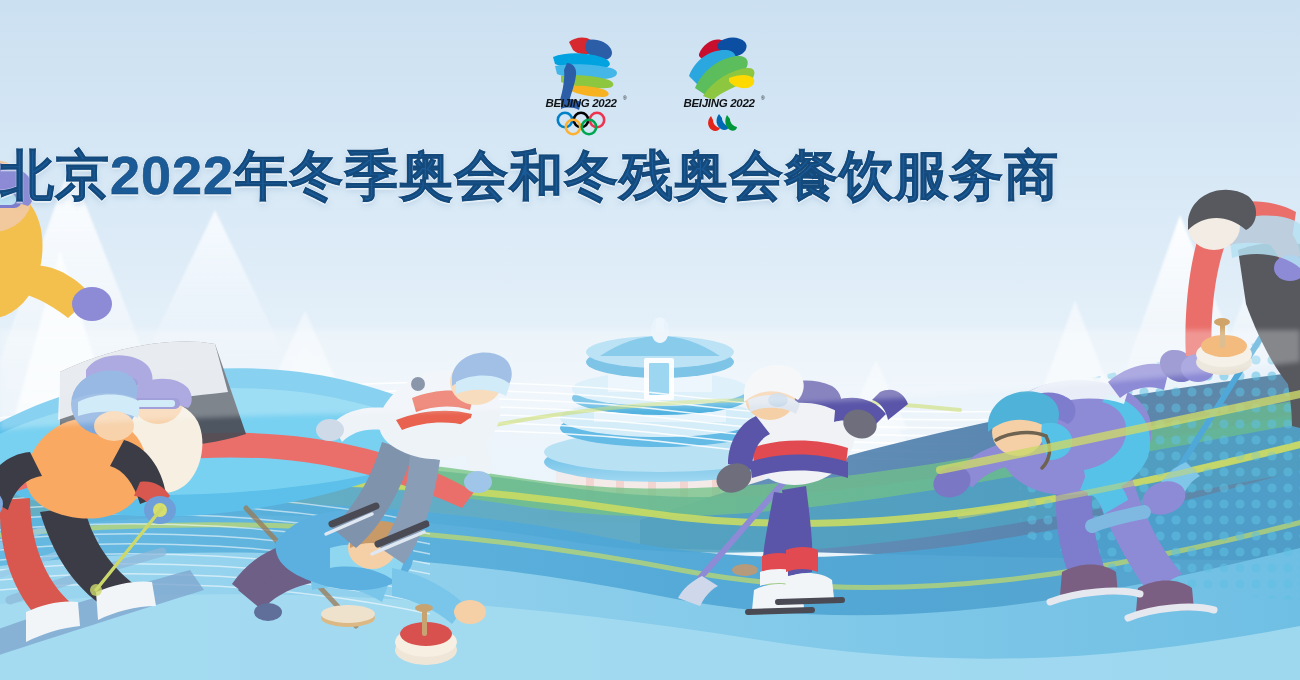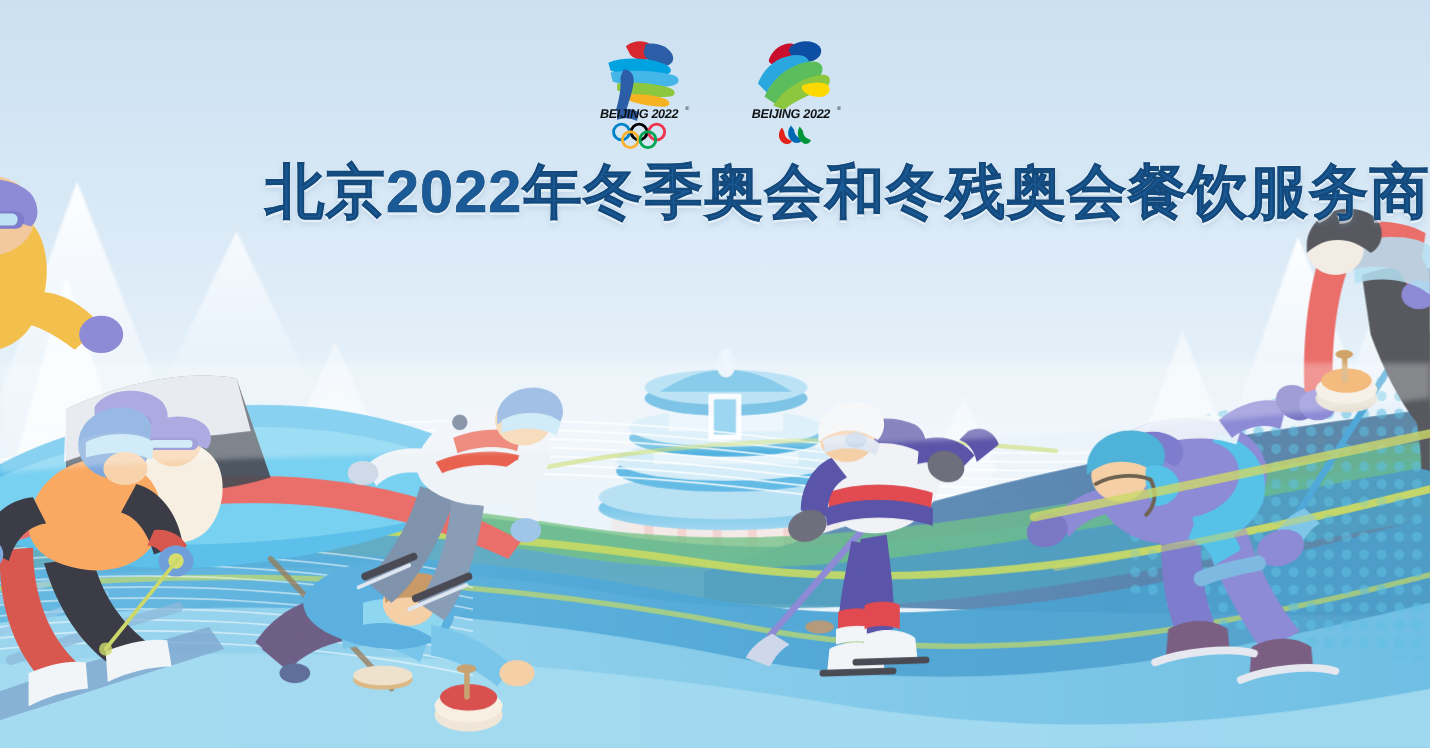--- a/index.html
+++ b/index.html
@@ -31,21 +31,21 @@
     gap:38px;
     z-index:40;
   }
   .emblem{ width:100px; height:108px; position:relative; }
 
   
   #title-wrap{
     position:absolute;
     top:146px;
     left:0; right:0;
-    text-align:right;
+    text-align:left;
     z-index:45;
     text-decoration:underline;
   }
   #main-title{
     display:inline-block;
     font-family:"Liberation Sans","DejaVu Sans",sans-serif;
     font-size:54px;
     line-height:1.08;
     font-weight:700;
     letter-spacing:1px;

